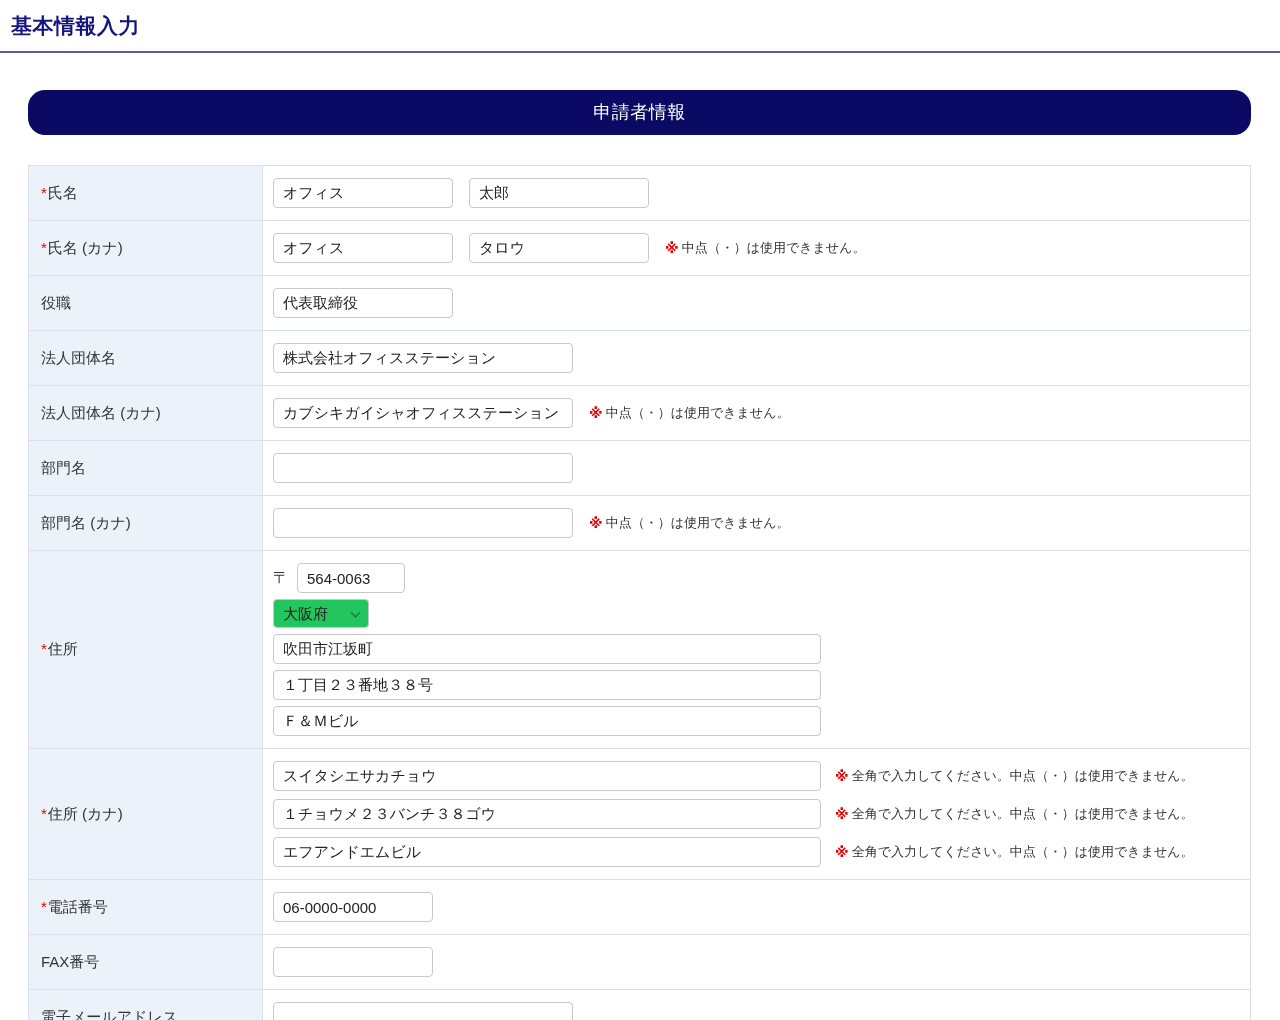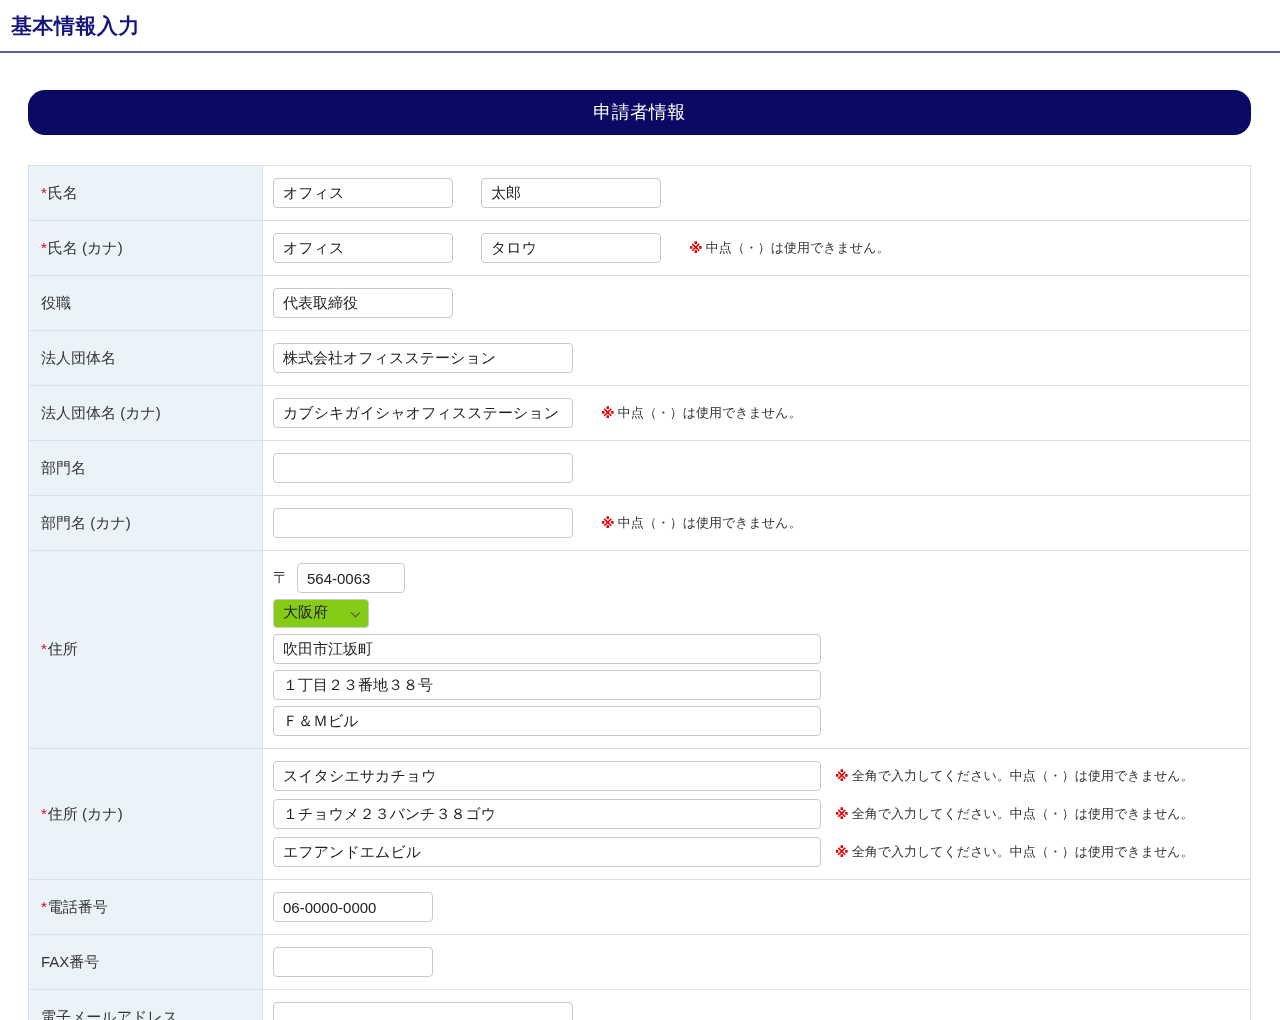--- a/index.html
+++ b/index.html
@@ -85,43 +85,43 @@
   .w-tel{ width: 160px; }
   .w-zip{ width: 108px; }
 
   .field-line {
     display: flex;
     align-items: center;
     gap: 14px;
   }
   .field-line + .field-line { margin-top: 6px; }
   .kana-line + .kana-line { margin-top: 8px; }
-  .inline-gap { display: flex; align-items: center; gap: 28px; }
+  .inline-gap { display: flex; align-items: center; gap: 16px; }
 
   .postal-mark {
     font-size: 16px;
     color: #333;
     margin-right: 2px;
   }
 
   
   .select-wrap { position: relative; display: inline-block; }
   select {
     -webkit-appearance: none;
     -moz-appearance: none;
     appearance: none;
     width: 96px;
     height: 29px;
     border: 1px solid #c9c9c9;
     border-radius: 4px;
     padding: 0 24px 0 9px;
     font-size: 15px;
     color: #222222;
-    font-family: Liberation Mono, monospace;
-    background: #84cc16;
+    font-family: Liberation Sans, sans-serif;
+    background: #22c55e;
     outline: none;
   }
   .chevron-icon {
     position: absolute;
     right: 10px;
     top: 50%;
     width: 7px;
     height: 7px;
     border-right: 1.6px solid #444;
     border-bottom: 1.6px solid #444;

